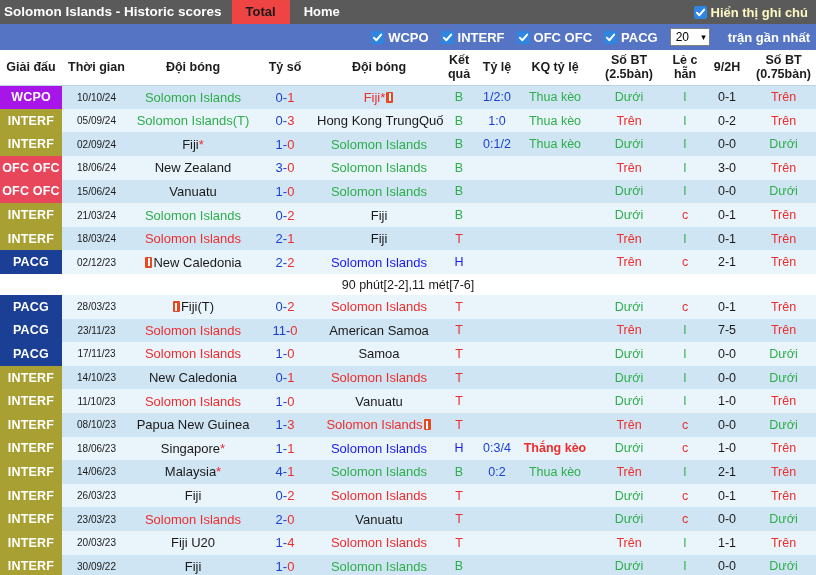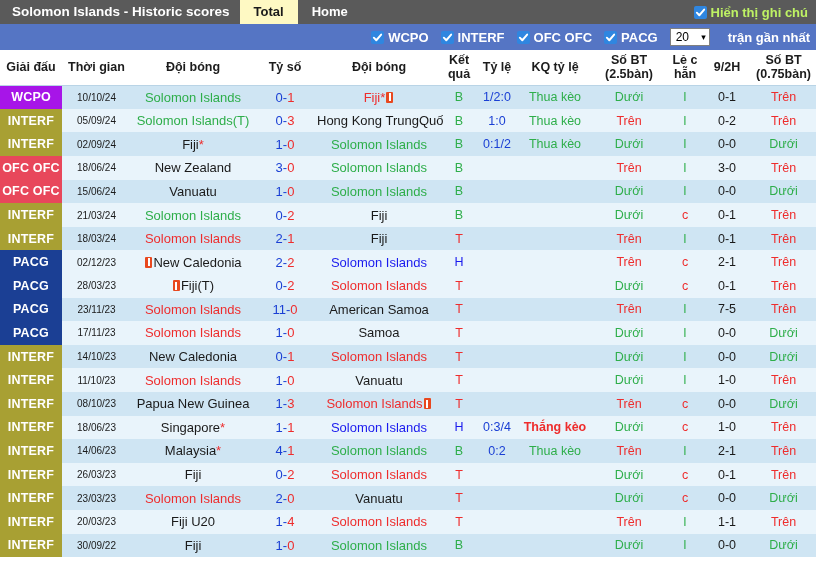--- a/index.html
+++ b/index.html
@@ -18,47 +18,47 @@
     background: #5a5a5a;
     display: flex;
     align-items: stretch;
     position: relative;
   }
   .app-title {
     color: #ffffff;
     font-size: 13.5px;
     font-weight: bold;
     line-height: 24px;
-    padding: 0 10px 0 12px;
+    padding: 0 10px 0 4px;
     white-space: nowrap;
   }
   .tab {
     font-size: 13px;
     font-weight: bold;
     line-height: 24px;
     padding: 0 14px;
     white-space: nowrap;
     color: #ffffff;
   }
   .tab.active {
-    background: #fef9c3;
+    background: #ef4444;
     color: #1a1a1a;
   }
   .tab.link {
     color: #ffffff;
   }
   .titlebar-right {
     margin-left: auto;
     display: flex;
     align-items: center;
     padding-right: 8px;
     gap: 4px;
   }
   .note-label {
-    color: #bef264;
+    color: #fef9c3;
     font-size: 13px;
     font-weight: bold;
     white-space: nowrap;
   }
 
   
   .cbx {
     width: 13px; height: 13px;
     background: #2f86e0;
     border-radius: 2px;
@@ -399,20 +399,23 @@
           <td class="score"><span class="sH">2</span><span class="sH">-</span><span class="sA">2</span></td>
           <td class="team"><span class="tB">Solomon Islands</span></td>
           <td class="small"><span class="res-H">H</span></td>
           <td class="small odds"></td>
           <td class="small"></td>
           <td class="small"><span class="ou-over">Trên</span></td>
           <td class="small"><span class="oe-c">c</span></td>
           <td class="small hf">2-1</td>
           <td class="small"><span class="ou-over">Trên</span></td>
         </tr>
+        <tr class="note">
+          <td colspan="12" class="note-text">90 phút[2-2],11 mét[7-6]</td>
+        </tr>
         <tr class="odd">
           <td class="league" style="background: rgb(27, 63, 148);">PACG</td>
           <td class="date">28/03/23</td>
           <td class="team"><span class="card"></span><span class="tK">Fiji(T)</span></td>
           <td class="score"><span class="sH">0</span><span class="sH">-</span><span class="sA">2</span></td>
           <td class="team"><span class="tR">Solomon Islands</span></td>
           <td class="small"><span class="res-T">T</span></td>
           <td class="small odds"></td>
           <td class="small"></td>
           <td class="small"><span class="ou-under">Dưới</span></td>

